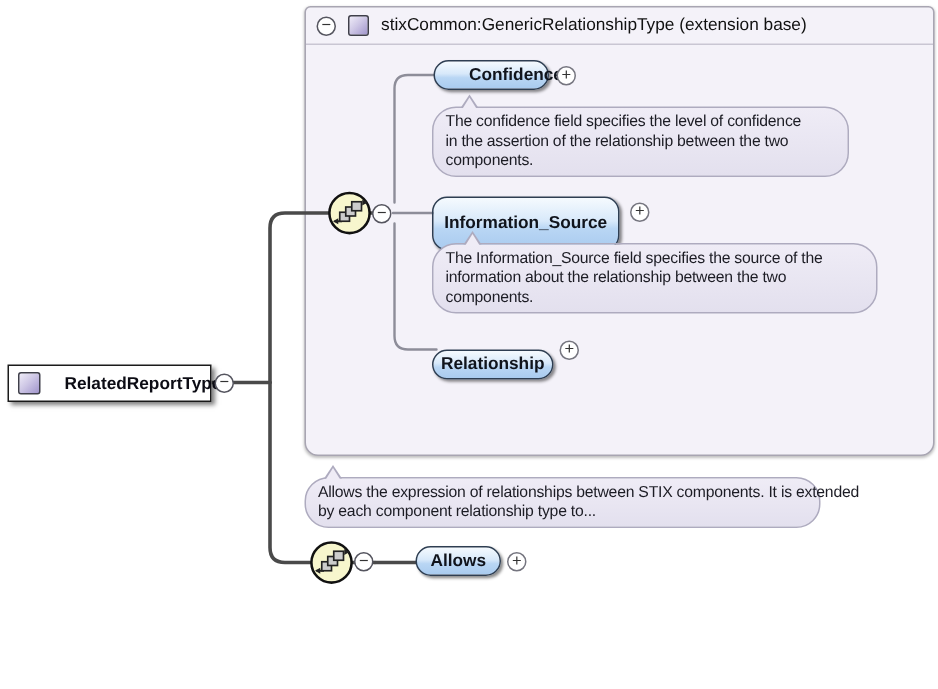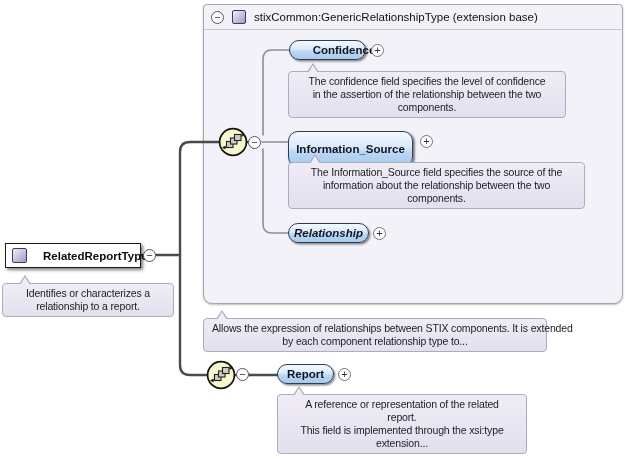--- a/index.html
+++ b/index.html
@@ -51,23 +51,23 @@
     box-shadow:1.5px 1.5px 2px rgba(0,0,0,0.45);
     font-weight:bold; font-size:11.5px; color:#10141c;
     display:flex; align-items:center; justify-content:center;
     cursor:pointer;
   }
 
   
   .note {
     position:absolute; box-sizing:border-box; z-index:2;
     background:linear-gradient(180deg,#efecf6 0%,#e3e0ee 100%);
-    border:1px solid #aeabbf; border-radius:4px;
+    border:1px solid #aeabbf; border-radius:16px;
     padding:3px 8px; font-size:10.5px; line-height:13px; color:#1c1c24;
-    white-space:pre; letter-spacing:-0.15px;text-align:center;
+    white-space:pre; letter-spacing:-0.15px;
   }
   .note::before {
     content:""; position:absolute; top:-9px; left:var(--ptr,16px);
     border-left:6px solid transparent; border-right:6px solid transparent;
     border-bottom:9px solid #aeabbf;
   }
   .note::after {
     content:""; position:absolute; top:-7px; left:calc(var(--ptr,16px) + 1px);
     border-left:5px solid transparent; border-right:5px solid transparent;
     border-bottom:8px solid #efecf6;
@@ -132,48 +132,42 @@
   <div class="note" style="left:288px;top:71px;width:278px;--ptr:18px;">The confidence field specifies the level of confidence
 in the assertion of the relationship between the two
 components.</div>
 
   <div class="pill" style="left:288px;top:131px;width:125px;height:36px;">Information_Source</div>
   <div class="tgl plus" style="left:420px;top:135px;">+</div>
   <div class="note" style="left:288px;top:162px;width:297px;--ptr:20px;">The Information_Source field specifies the source of the
 information about the relationship between the two
 components.</div>
 
-  <div class="pill" style="left:288px;top:223px;width:81px;height:20px;font-style:italic;">Relationship</div>
+  <div class="pill" style="left:288px;top:233px;width:81px;height:20px;">Relationship</div>
   <div class="tgl plus" style="left:373px;top:227px;">+</div>
 
   <div class="note" style="left:203px;top:318px;width:344px;--ptr:12px;">Allows the expression of relationships between STIX components. It is extended
 by each component relationship type to...</div>
 
   <div class="root-box">
     <div class="type-icon" style="width:15px;height:15px;"></div>
     <div>RelatedReportType</div>
   </div>
   <div class="tgl" style="left:143px;top:249px;">−</div>
-  <div class="note" style="left:2px;top:283px;width:172px;--ptr:16px;">Identifies or characterizes a
-relationship to a report.</div>
 
   <div class="seq" style="left:206px;top:360px;">
     <svg width="30" height="30" viewBox="0 0 30 30">
       <circle cx="15" cy="15" r="13.4" fill="#f7f6cd" stroke="#111" stroke-width="1.7"></circle>
       <path d="M5 20.5 H10 M24 8 H26.5" stroke="#222" stroke-width="1.2" fill="none"></path>
       <path d="M7.5 18.5 L4 20.5 L7.5 22.5 Z" fill="#222"></path>
       <path d="M23.5 6 L27 8 L23.5 10 Z" fill="#222"></path>
       <path d="M12 18 L18 9" stroke="#222" stroke-width="1.2"></path>
       <rect x="8.5" y="14.5" width="6.5" height="6" fill="#cccccc" stroke="#222" stroke-width="1.1"></rect>
       <rect x="12.5" y="11" width="6.5" height="6" fill="#cccccc" stroke="#222" stroke-width="1.1"></rect>
       <rect x="16.5" y="7.5" width="6.5" height="6" fill="#cccccc" stroke="#222" stroke-width="1.1"></rect>
     </svg>
   </div>
   <div class="tgl" style="left:236px;top:368px;">−</div>
 
-  <div class="pill" style="left:277px;top:364px;width:57px;height:20px;">Report</div>
+  <div class="pill" style="left:277px;top:364px;width:57px;height:20px;">Allows</div>
   <div class="tgl plus" style="left:338px;top:368px;">+</div>
-  <div class="note" style="left:277px;top:394px;width:250px;--ptr:15px;">A reference or representation of the related
-report.
-This field is implemented through the xsi:type
-extension...</div>
 
 </div>
 
 </body></html>

